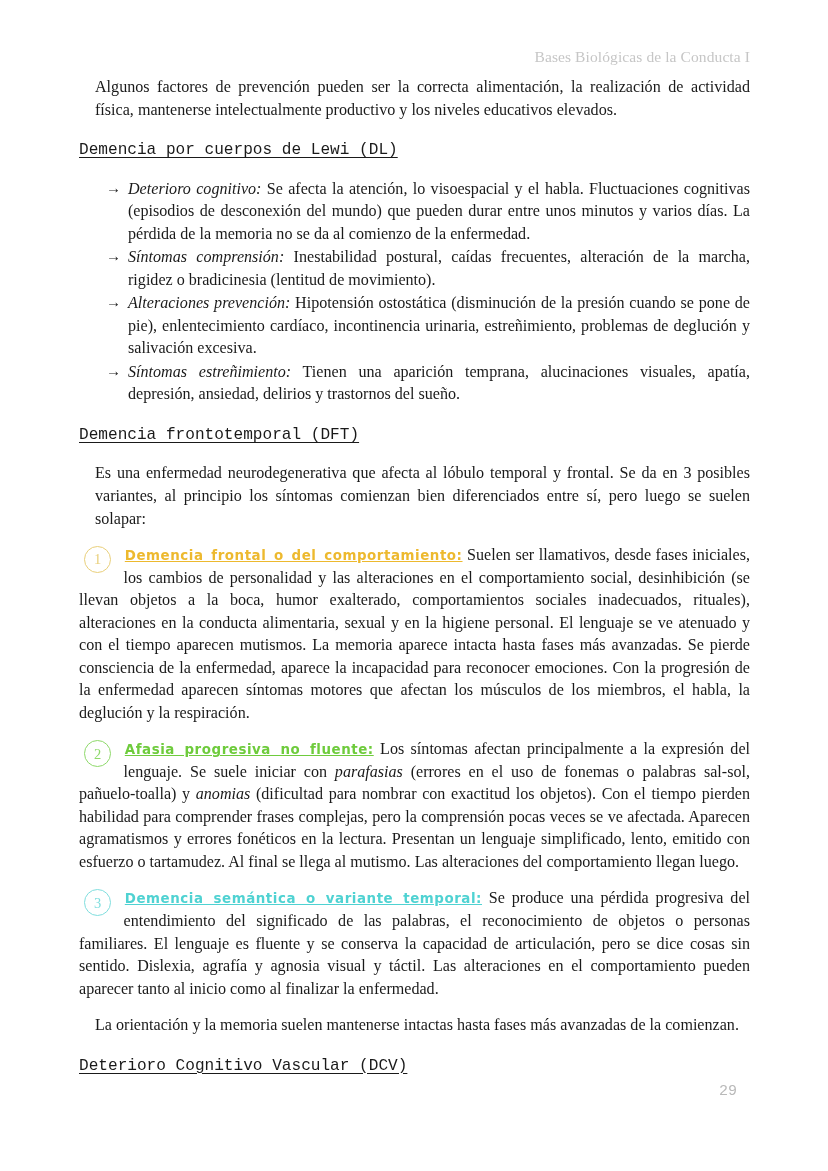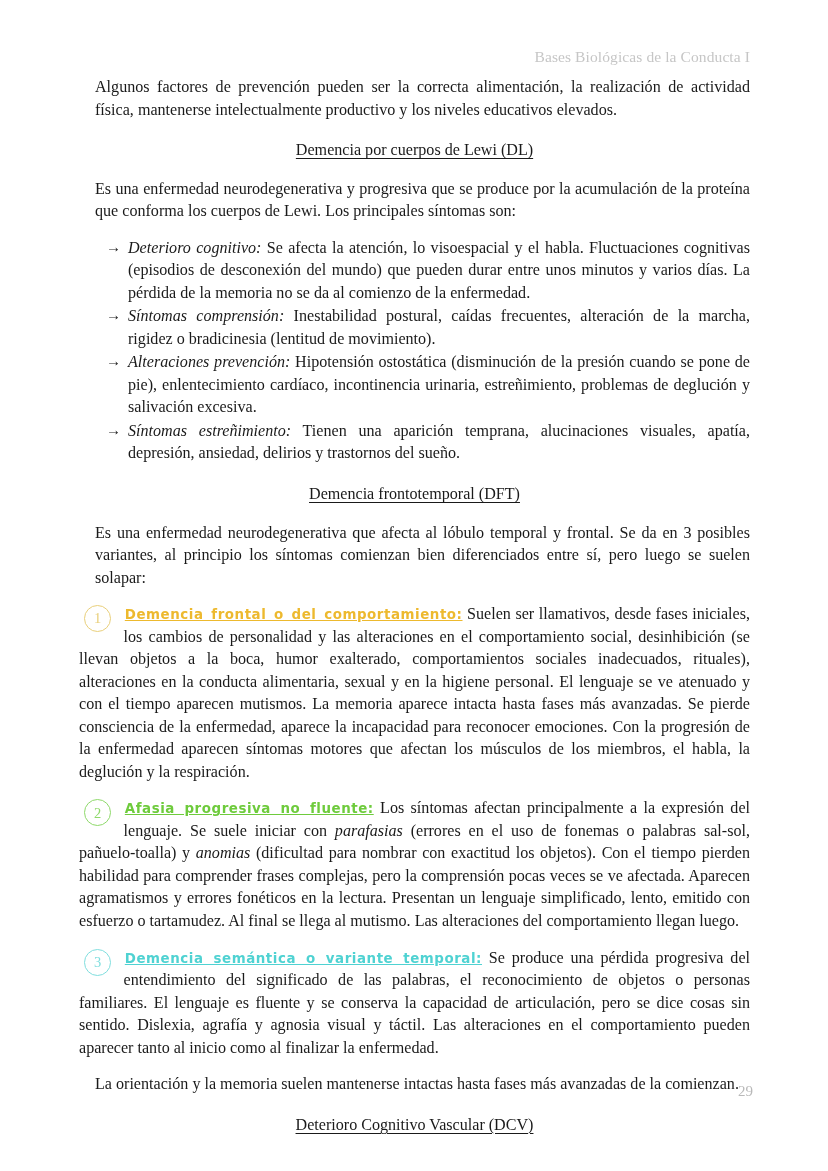--- a/index.html
+++ b/index.html
@@ -57,24 +57,25 @@
     margin: 0 0 14px 16px;
     text-align: justify;
   }
   p.para:last-child { margin-bottom: 0; }
 
   
   .subhead {
     margin: 18px 0 16px 0;
     font-size: 16.1px;
     font-weight: normal;
-    text-align: center;
+    text-align: left;
     text-decoration: underline;
     text-underline-offset: 2.5px;
     text-decoration-thickness: from-font;
+    font-family: Liberation Mono, monospace;
   }
 
   
   ul.arrow-list {
     list-style: none;
     margin: 0 0 14px 0;
     padding: 0;
   }
   ul.arrow-list > li {
     position: relative;
@@ -127,43 +128,42 @@
     font-size: 13.4px;
     font-weight: bold;
     letter-spacing: 0.55px;
     word-spacing: 2px;
     text-decoration: underline;
   }
 
   
   .page-number {
     position: absolute;
-    left: 82px;
+    left: 66px;
     top: 1083px;
     width: 671px;
     text-align: right;
     font-size: 15px;
     color: #b9b9b9;
-    font-family: Liberation Serif, serif;
+    font-family: Liberation Mono, monospace;
   }
 </style>
 </head>
 <body>
 
 <div class="page">
 
   <div class="running-header">Bases Biológicas de la Conducta I</div>
 
   <div class="content">
 
     <p class="para">Algunos factores de prevención pueden ser la correcta alimentación, la realización de actividad física, mantenerse intelectualmente productivo y los niveles educativos elevados.</p>
 
     <h2 class="subhead">Demencia por cuerpos de Lewi (DL)</h2>
 
-    <p class="para">Es una enfermedad neurodegenerativa y progresiva que se produce por la acumulación de la proteína que conforma los cuerpos de Lewi. Los principales síntomas son:</p>
 
     <ul class="arrow-list">
       <li>
         <span class="arrow-marker">→</span><span class="term">Deterioro cognitivo:</span><span> Se afecta la atención, lo visoespacial y el habla. Fluctuaciones cognitivas (episodios de desconexión del mundo) que pueden durar entre unos minutos y varios días. La pérdida de la memoria no se da al comienzo de la enfermedad.</span>
       </li>
       <li>
         <span class="arrow-marker">→</span><span class="term">Síntomas comprensión:</span><span> Inestabilidad postural, caídas frecuentes, alteración de la marcha, rigidez o bradicinesia (lentitud de movimiento).</span>
       </li>
       <li>
         <span class="arrow-marker">→</span><span class="term">Alteraciones prevención:</span><span> Hipotensión ostostática (disminución de la presión cuando se pone de pie), enlentecimiento cardíaco, incontinencia urinaria, estreñimiento, problemas de deglución y salivación excesiva.</span>

